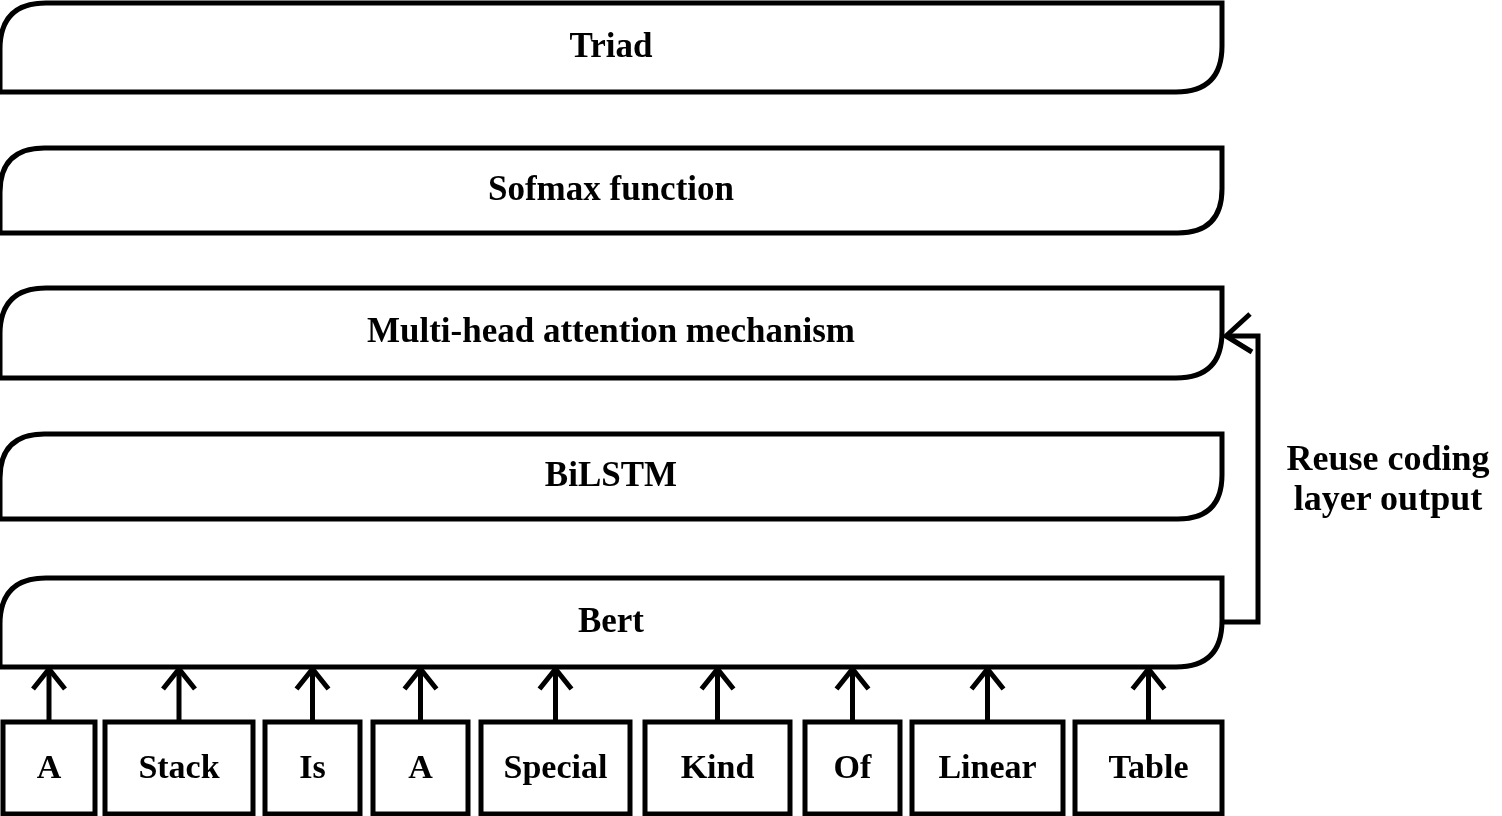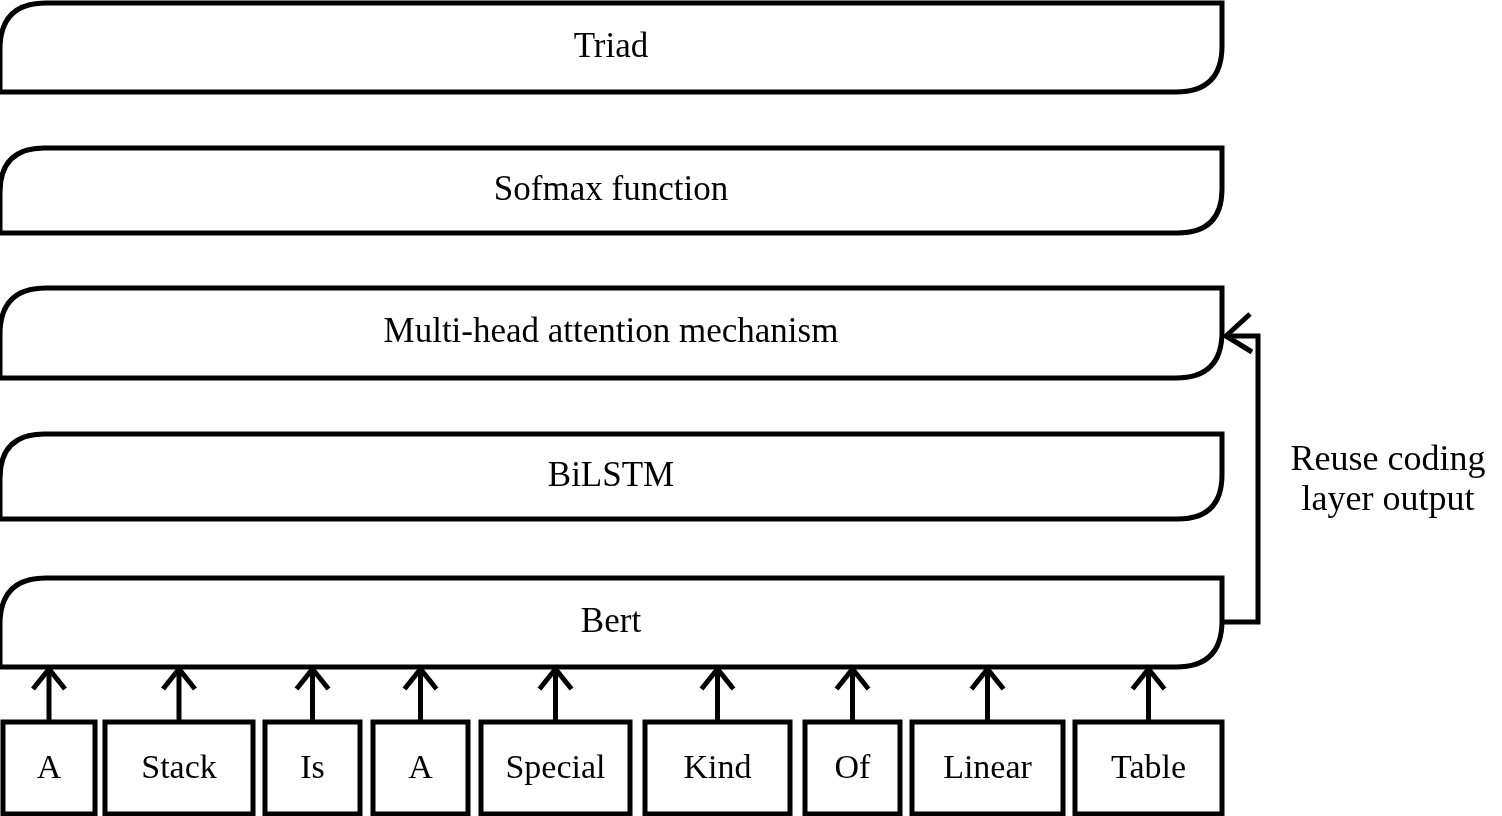--- a/index.html
+++ b/index.html
@@ -12,20 +12,21 @@
     width: 1502px;
     height: 816px;
     overflow: hidden;
     font-family: "Liberation Serif", "DejaVu Serif", serif;
   }
   #diagram-root {
     position: relative;
     width: 1502px;
     height: 816px;
     background: #ffffff;
+    font-weight: bold;
   }
   svg#architecture-svg {
     display: block;
     width: 1502px;
     height: 816px;
   }
   .layer-shape {
     fill: #ffffff;
     stroke: #000000;
     stroke-width: 5;

